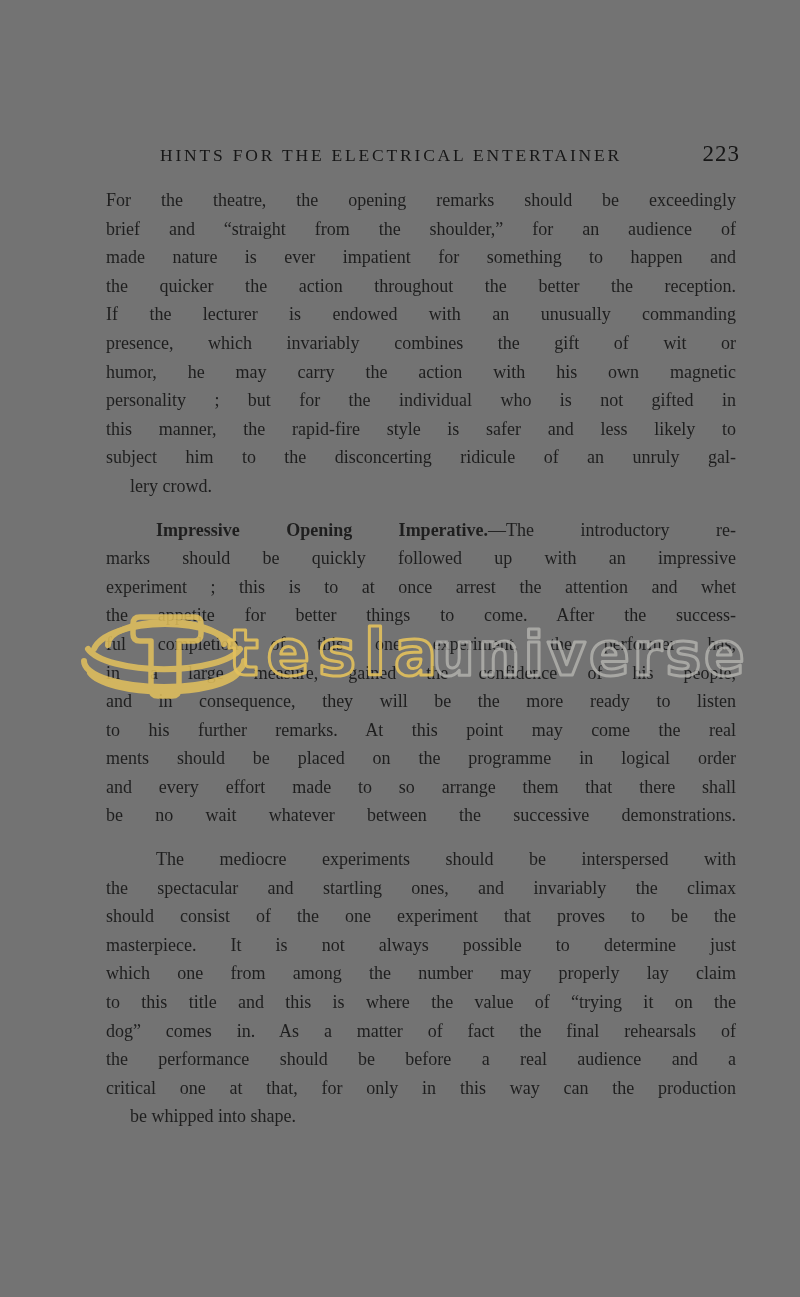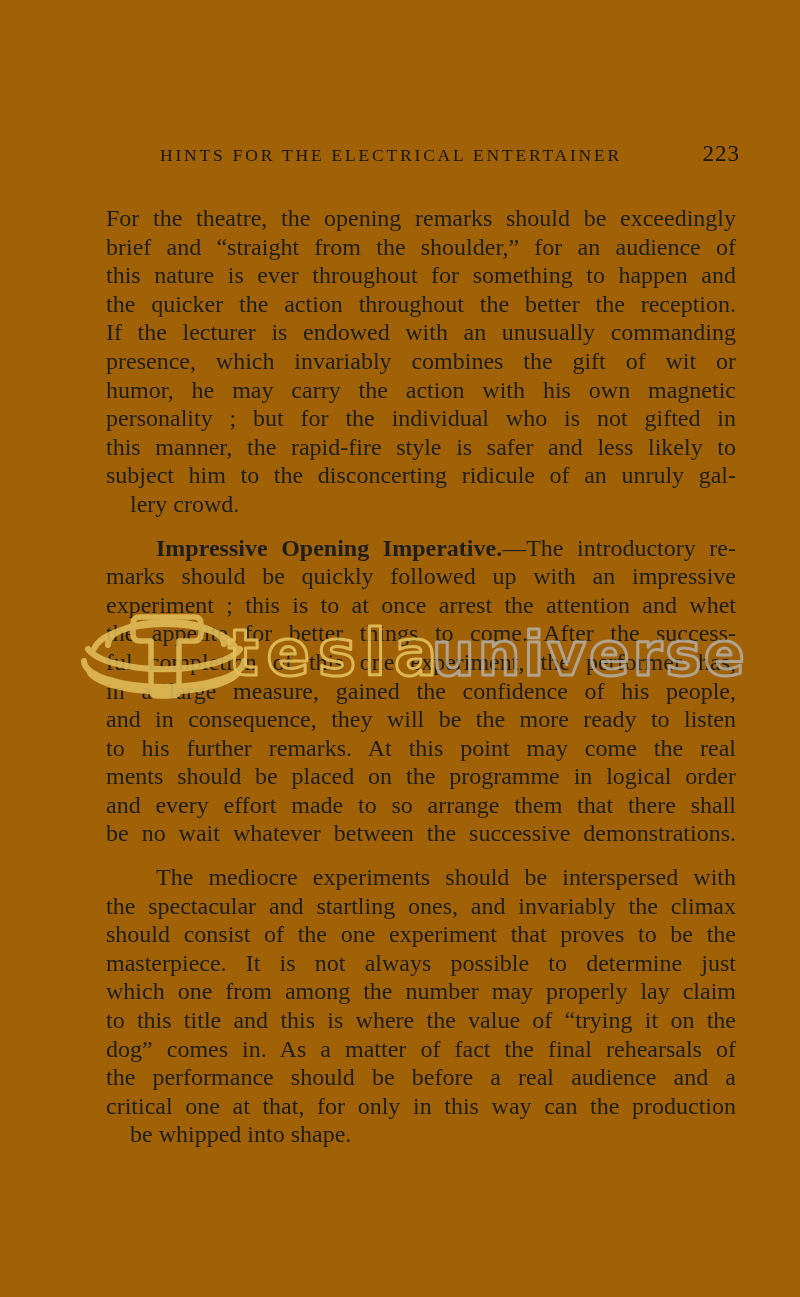--- a/index.html
+++ b/index.html
@@ -1,20 +1,20 @@
 <!DOCTYPE html>
 <html><head>
 <meta charset="utf-8">
 <style>
   html, body { margin: 0; padding: 0; background: #ffffff; }
   .page {
     position: relative;
     width: 800px;
     height: 1297px;
-    background: #a16207;
+    background: #737373;
     overflow: hidden;
     font-family: "Liberation Serif", "DejaVu Serif", serif;
     color: #1e1e1e;
   }
   .running-head {
     position: absolute;
     top: 141px;
     left: 160px;
     width: 580px;
     display: flex;
@@ -26,24 +26,24 @@
   .running-head .title {
     letter-spacing: 2.8px;
     white-space: nowrap;
   }
   .running-head .folio {
     letter-spacing: 1px;
     font-size: 23px;
   }
   .text-block {
     position: absolute;
-    top: 204px;
+    top: 186px;
     left: 106px;
     width: 630px;
-    font-size: 24px;
+    font-size: 18px;
     line-height: 28.6px;
   }
   .para { margin: 0 0 15px 0; }
   .line {
     text-align: justify;
     text-align-last: justify;
     height: 28.6px;
     overflow: visible;
     white-space: nowrap;
   }
@@ -67,21 +67,21 @@
   <div class="running-head">
     <span class="title">HINTS FOR THE ELECTRICAL ENTERTAINER</span>
     <span class="folio">223</span>
   </div>
 
   <div class="text-block">
 
     <div class="para">
       <div class="line">For the theatre, the opening remarks should be exceedingly</div>
       <div class="line">brief and “straight from the shoulder,” for an audience of</div>
-      <div class="line">this nature is ever throughout for something to happen and</div>
+      <div class="line">made nature is ever impatient for something to happen and</div>
       <div class="line">the quicker the action throughout the better the reception.</div>
       <div class="line">If the lecturer is endowed with an unusually commanding</div>
       <div class="line">presence, which invariably combines the gift of wit or</div>
       <div class="line">humor, he may carry the action with his own magnetic</div>
       <div class="line">personality ; but for the individual who is not gifted in</div>
       <div class="line">this manner, the rapid-fire style is safer and less likely to</div>
       <div class="line">subject him to the disconcerting ridicule of an unruly gal-</div>
       <div class="line end">lery crowd.</div>
     </div>
 

